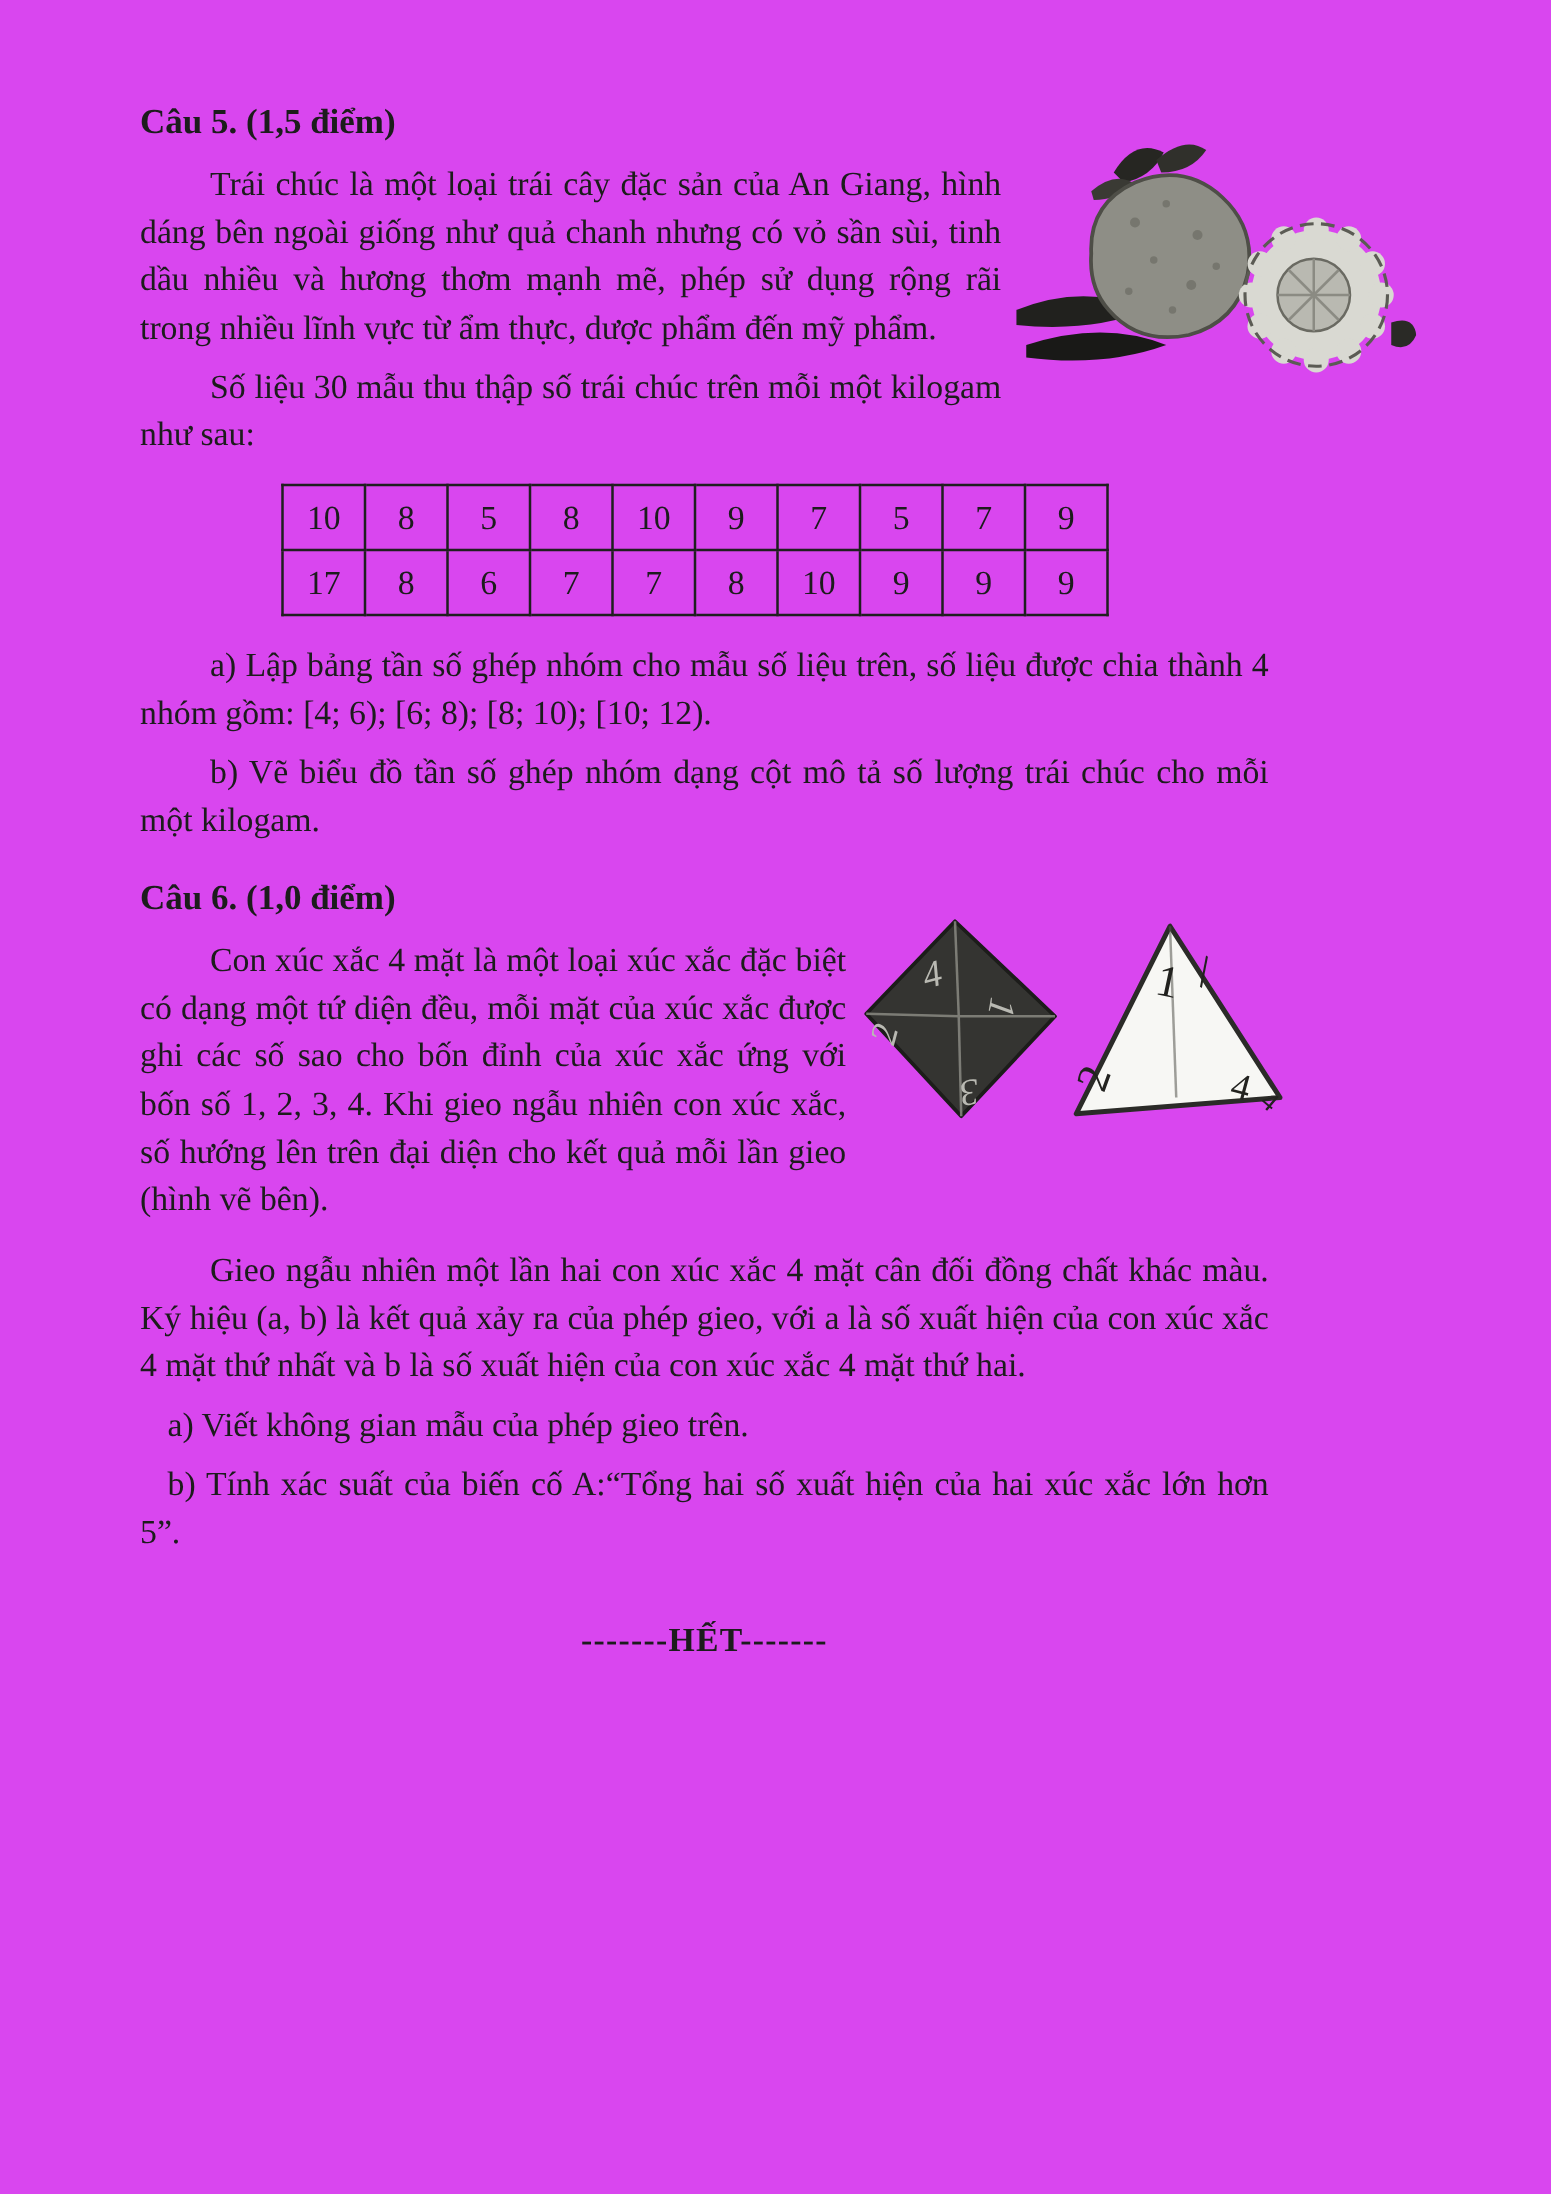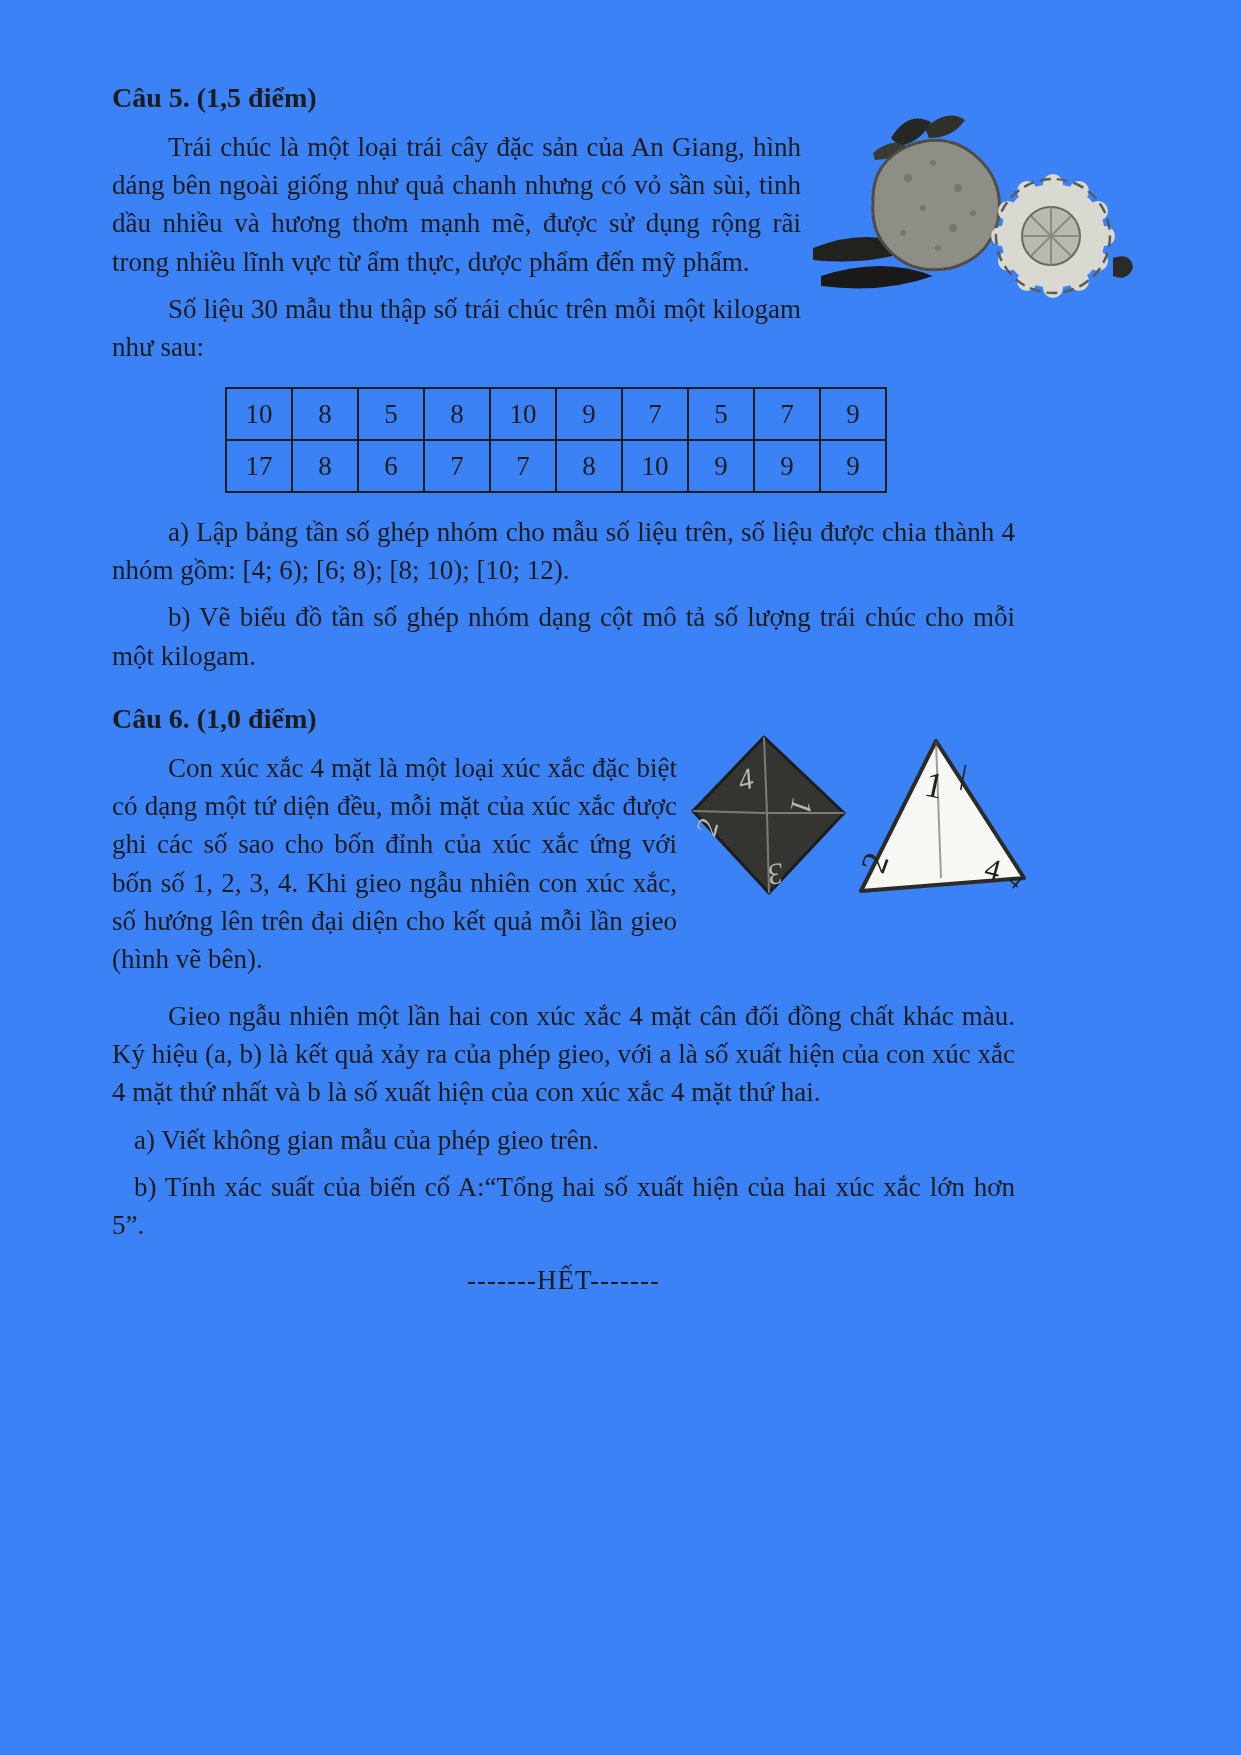--- a/index.html
+++ b/index.html
@@ -2,21 +2,21 @@
 <html><head>
 <meta charset="utf-8">
 <style>
   * { margin: 0; padding: 0; box-sizing: border-box; }
   html, body { background: #ffffff; }
   .page {
     position: relative;
     width: 1241px;
     height: 1755px;
     margin: 0 auto;
-    background: #3b82f6;
+    background: #d946ef;
     font-family: "Liberation Serif", "DejaVu Serif", serif;
     color: #1c1c1c;
     font-size: 27px;
     line-height: 1.42;
     overflow: hidden;
   }
   .content { padding: 78px 226px 0 112px; }
   .q-heading {
     font-weight: 700;
     font-size: 28px;
@@ -52,22 +52,22 @@
   .data-table td {
     width: 66px;
     height: 52px;
     border: 2px solid #1f1f1f;
     text-align: center;
     vertical-align: middle;
     font-size: 27px;
   }
   .end-line {
     text-align: center;
-    font-weight: 400;
-    margin-top: 16px;
+    font-weight: 700;
+    margin-top: 48px;
     letter-spacing: 1px;
   }
   .footer {
     position: absolute;
     top: 1503px;
     right: 228px;
     font-weight: 700;
     font-style: italic;
     font-size: 26px;
   }
@@ -122,21 +122,21 @@
           <circle cx="238" cy="128" r="29" fill="#b9b9b1" stroke="#6a6a62" stroke-width="2"></circle>
           <g stroke="#8b8b83" stroke-width="2">
             <line x1="238" y1="99" x2="238" y2="157"></line>
             <line x1="209" y1="128" x2="267" y2="128"></line>
             <line x1="218" y1="108" x2="258" y2="148"></line>
             <line x1="258" y1="108" x2="218" y2="148"></line>
           </g>
           <path d="M300,150 q18,-6 20,10 q-6,14 -20,8 Z" fill="#2a2a26"></path>
         </svg>
       </div>
-      <p class="para">Trái chúc là một loại trái cây đặc sản của An Giang, hình dáng bên ngoài giống như quả chanh nhưng có vỏ sần sùi, tinh dầu nhiều và hương thơm mạnh mẽ, được sử dụng rộng rãi trong nhiều lĩnh vực từ ẩm thực, dược phẩm đến mỹ phẩm.</p>
+      <p class="para">Trái chúc là một loại trái cây đặc sản của An Giang, hình dáng bên ngoài giống như quả chanh nhưng có vỏ sần sùi, tinh dầu nhiều và hương thơm mạnh mẽ, phép sử dụng rộng rãi trong nhiều lĩnh vực từ ẩm thực, dược phẩm đến mỹ phẩm.</p>
       <p class="para">Số liệu 30 mẫu thu thập số trái chúc trên mỗi một kilogam như sau:</p>
     </div>
 
     <table class="data-table">
       <tbody>
         <tr>
           <td>10</td>
           <td>8</td>
           <td>5</td>
           <td>8</td>

